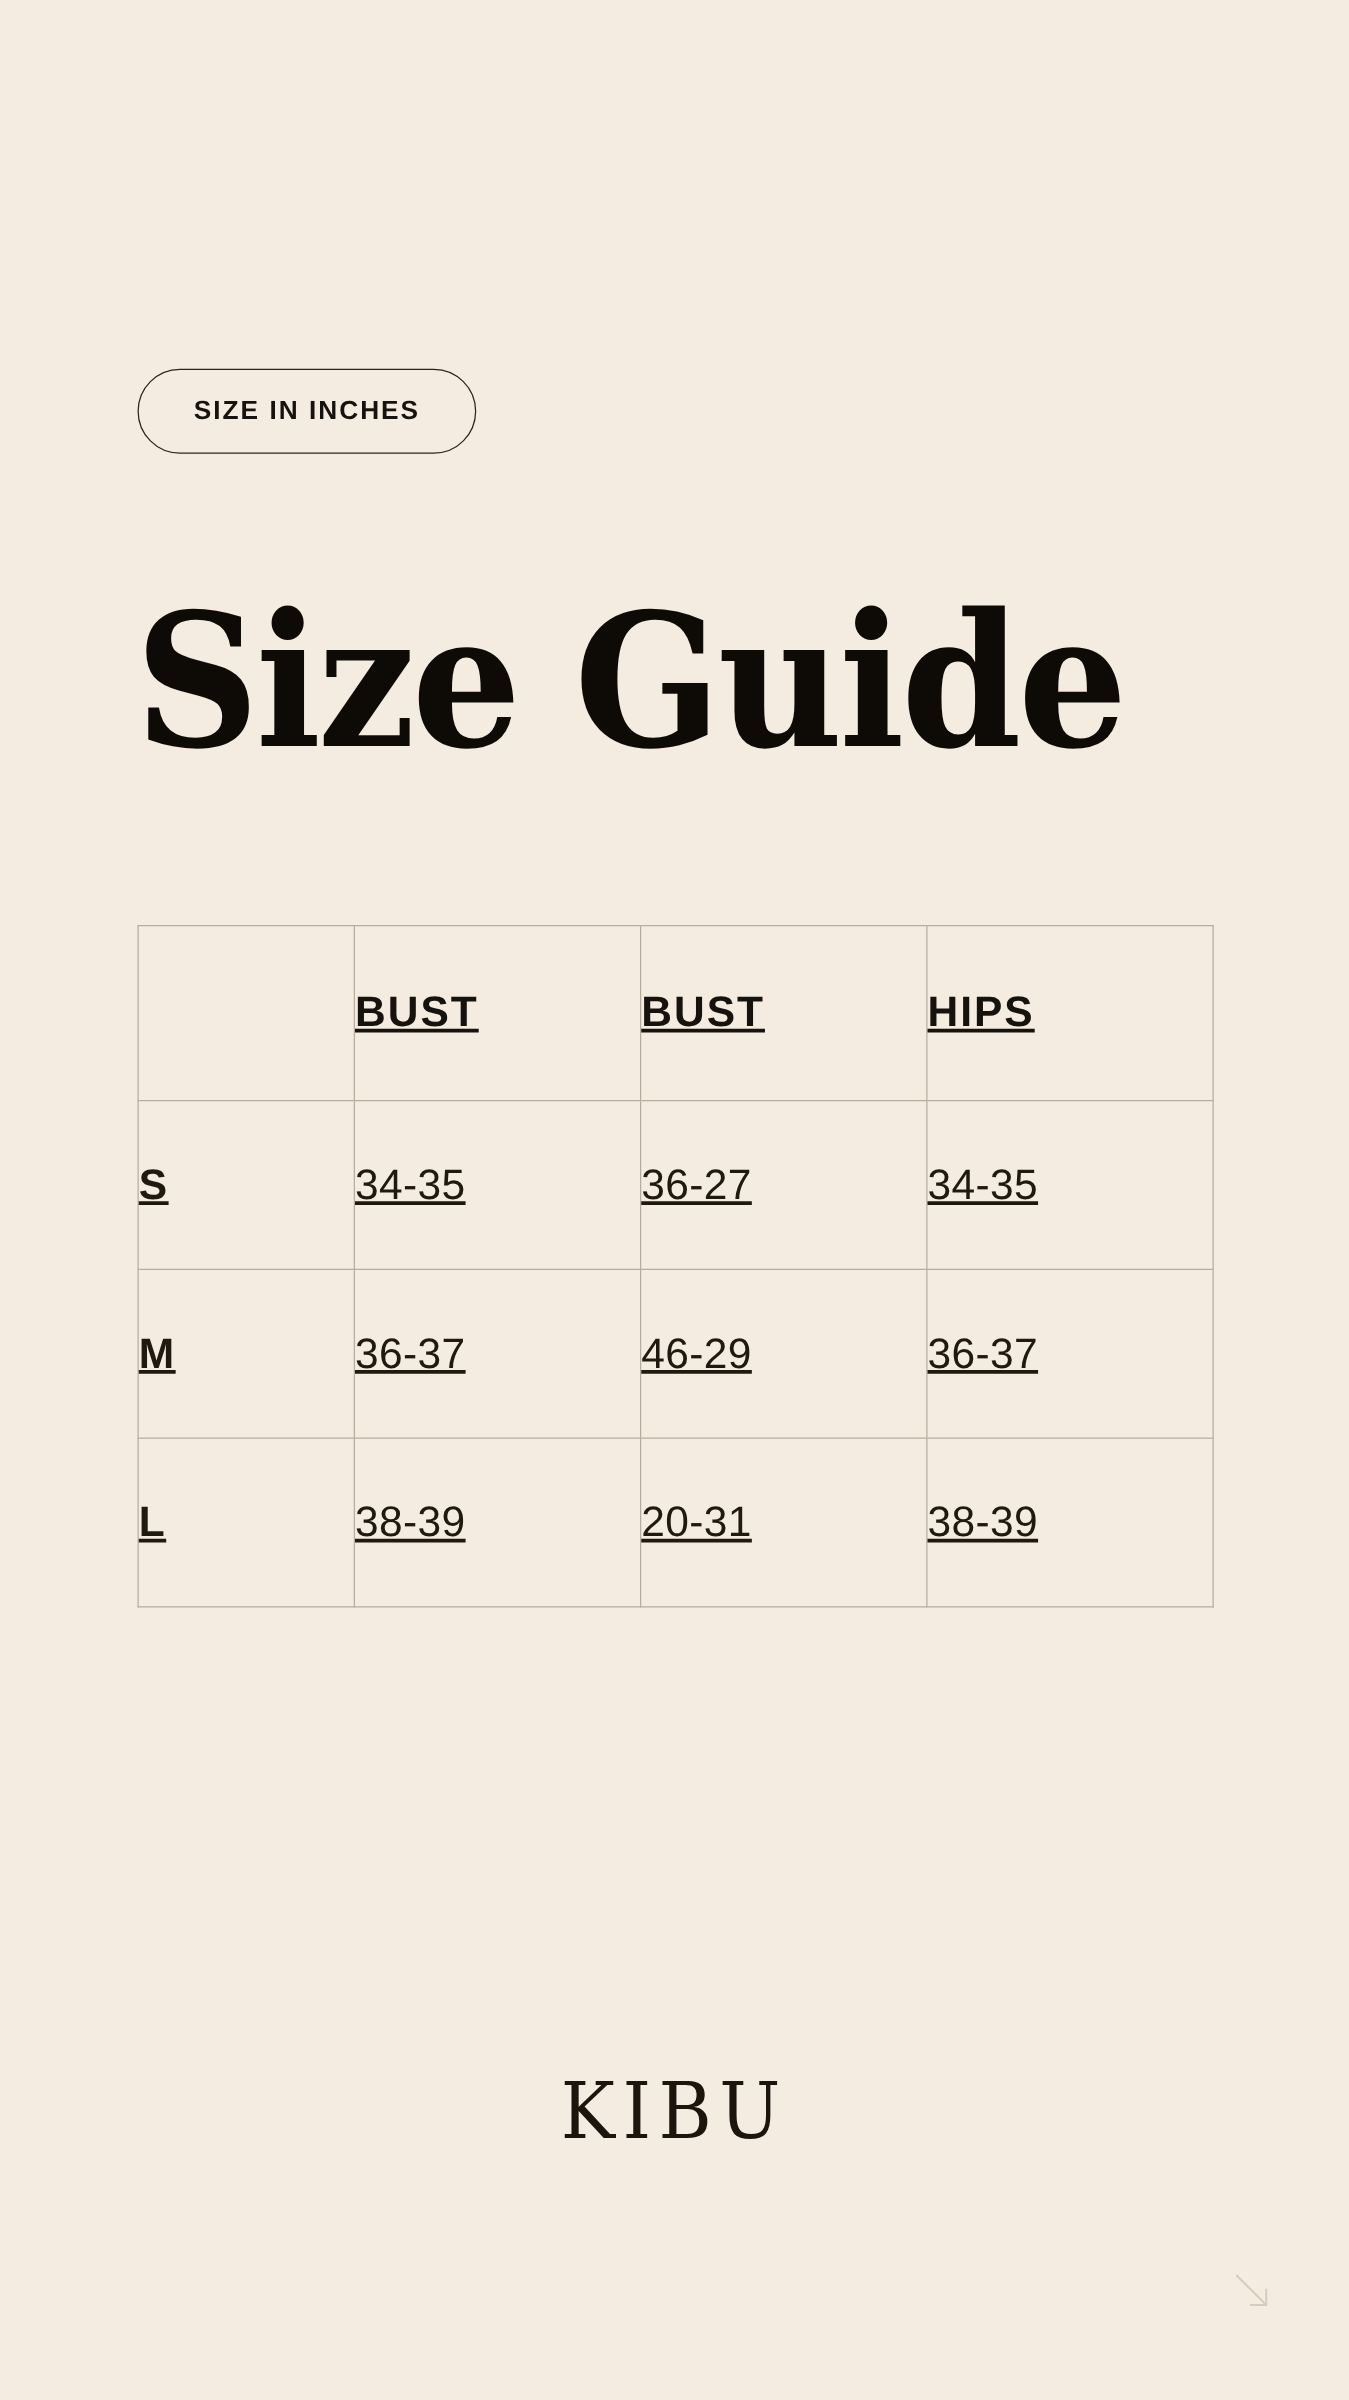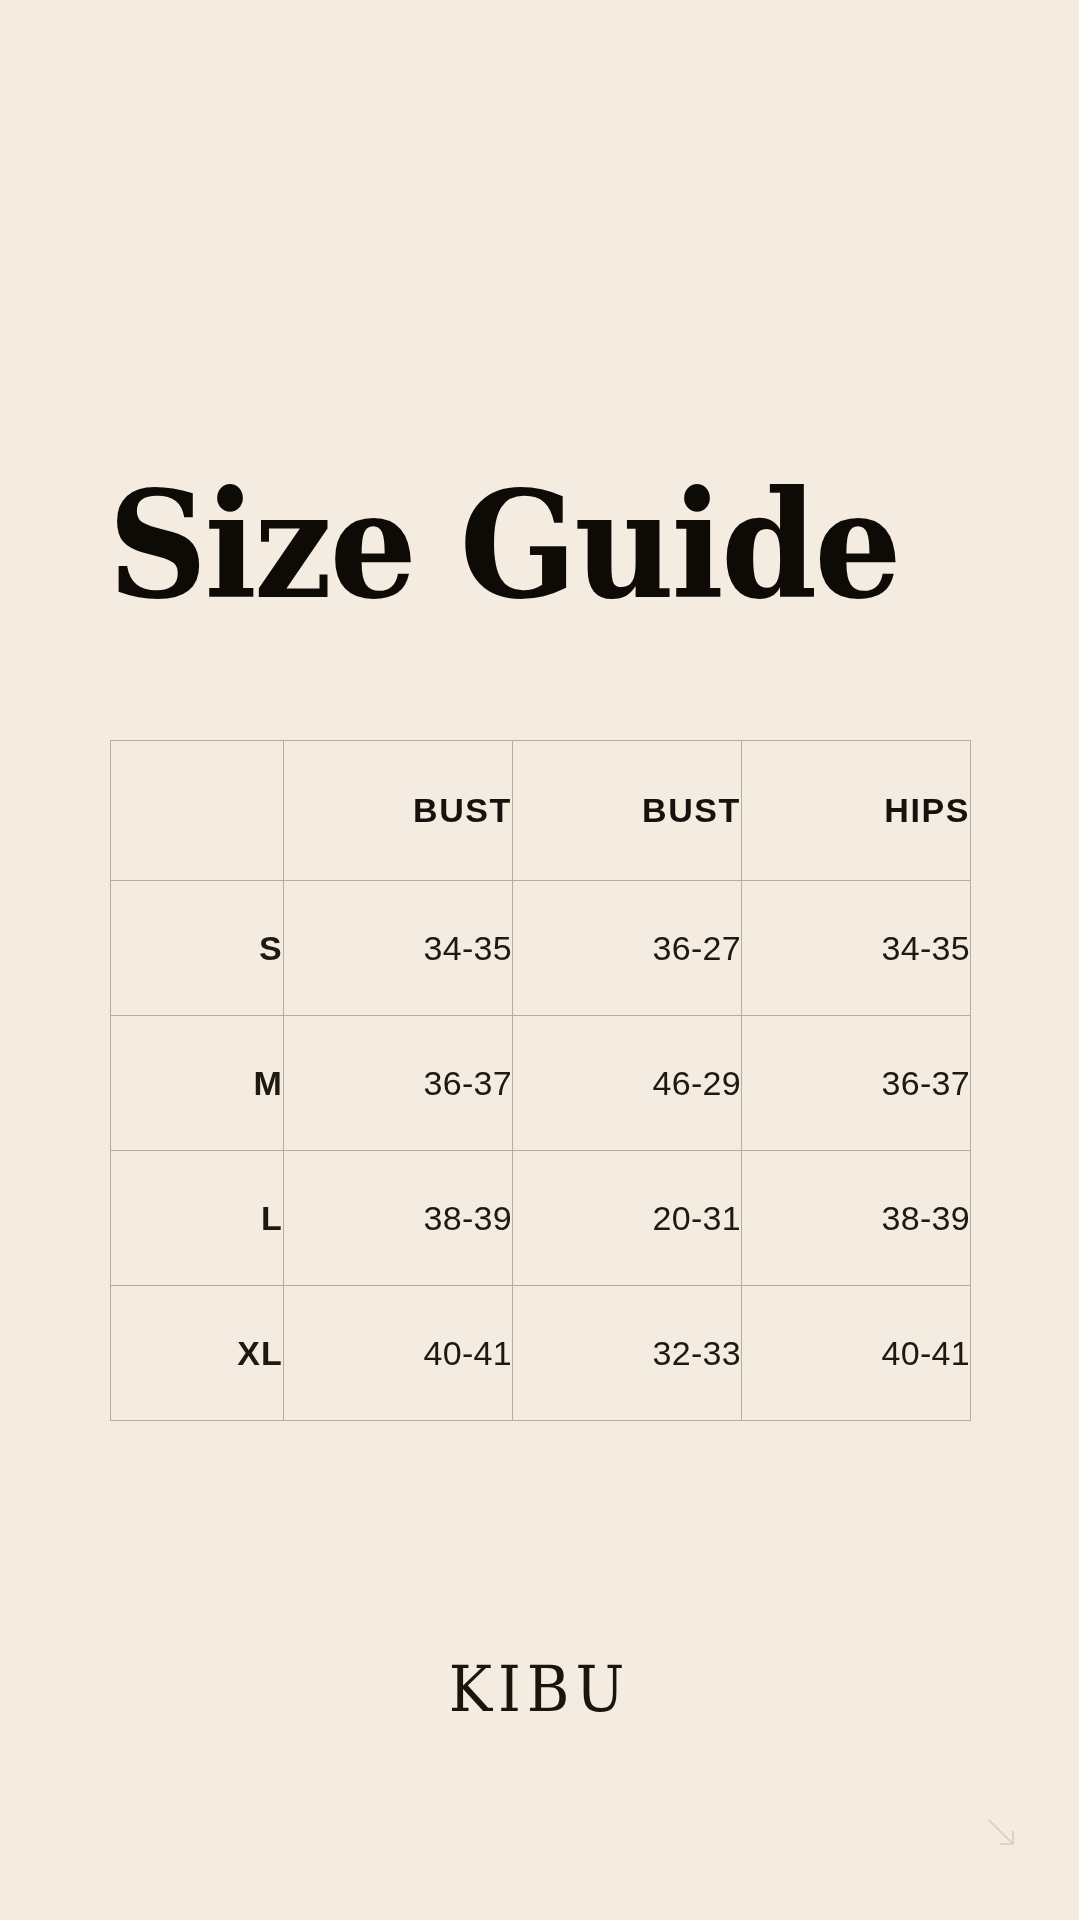--- a/index.html
+++ b/index.html
@@ -69,24 +69,25 @@
     width: 860px;
   }
   table.size-table {
     width: 860px;
     border-collapse: collapse;
     table-layout: fixed;
   }
   table.size-table th,
   table.size-table td {
     border: 1.4px solid #b6ad9e;
-    text-align: right;
+    text-align: left;
     vertical-align: middle;
     padding: 0;
     box-sizing: border-box;
+    text-decoration: underline;
   }
   table.size-table col.c-size { width: 173px; }
   table.size-table col.c-val  { width: 229px; }
 
   thead th {
     height: 140px;
     font-size: 34px;
     font-weight: 700;
     letter-spacing: 1.6px;
     color: #16120d;
@@ -128,20 +129,23 @@
     height: 34px;
     opacity: 0.5;
   }
   .corner-arrow svg { display: block; }
 </style>
 </head>
 <body>
 
 <div class="page">
 
+  <div class="pill">
+    <span class="pill-label">SIZE IN INCHES</span>
+  </div>
 
   <h1 class="headline">Size Guide</h1>
 
   <div class="table-wrap">
     <table class="size-table">
       <colgroup>
         <col class="c-size">
         <col class="c-val">
         <col class="c-val">
         <col class="c-val">
@@ -166,26 +170,20 @@
           <td>36-37</td>
           <td>46-29</td>
           <td>36-37</td>
         </tr>
         <tr>
           <td class="size-cell">L</td>
           <td>38-39</td>
           <td>20-31</td>
           <td>38-39</td>
         </tr>
-        <tr>
-          <td class="size-cell">XL</td>
-          <td>40-41</td>
-          <td>32-33</td>
-          <td>40-41</td>
-        </tr>
       </tbody>
     </table>
   </div>
 
   <div class="brand">KIBU</div>
 
   <div class="corner-arrow">
     <svg width="34" height="34" viewBox="0 0 34 34" fill="none" stroke="#b9ad9c" stroke-width="1.6">
       <path d="M4 4 L28 28"></path>
       <path d="M28 15 L28 28 L15 28"></path>

